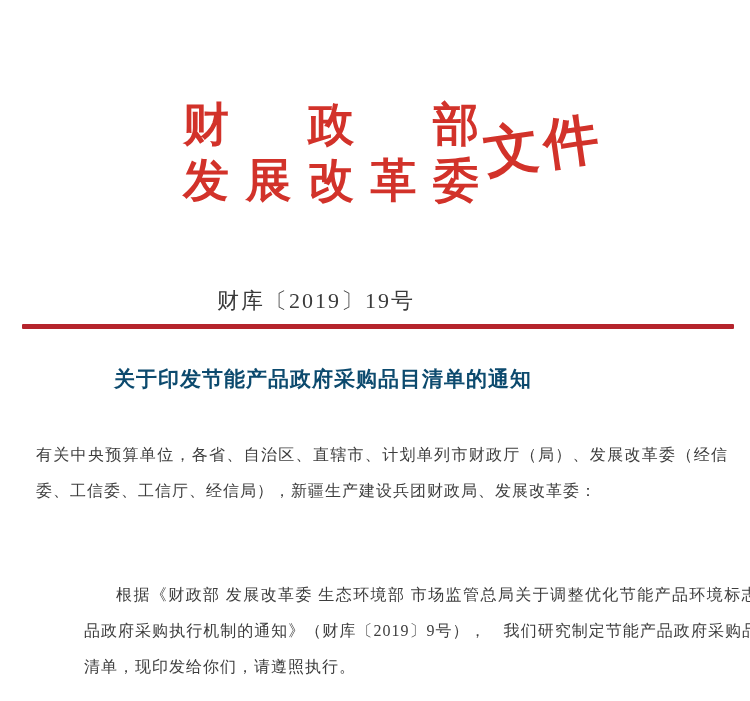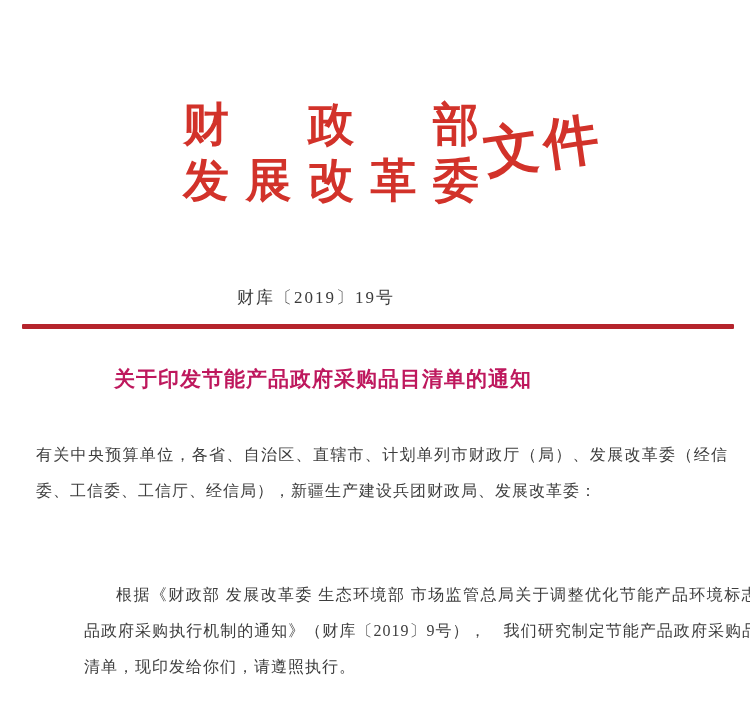--- a/index.html
+++ b/index.html
@@ -41,21 +41,21 @@
     transform-origin: left bottom;
     white-space: nowrap;
   }
   
   .doc-number {
     position: absolute;
     top: 286px;
     left: 0;
     width: 632px;
     text-align: center;
-    font-size: 17px;
+    font-size: 22px;
     letter-spacing: 2px;
     color: #3a3a3a;
   }
   
   .red-rule {
     position: absolute;
     top: 324px;
     left: 22px;
     width: 712px;
     height: 5px;
@@ -64,21 +64,21 @@
   
   .doc-title {
     position: absolute;
     top: 365px;
     left: 0;
     width: 646px;
     text-align: center;
     font-size: 21px;
     font-weight: 700;
     letter-spacing: 1px;
-    color: #be185d;
+    color: #0c4a6e;
   }
   
   .para {
     position: absolute;
     left: 36px;
     width: 692px;
     font-size: 16px;
     line-height: 36px;
     letter-spacing: 1px;
     text-align: justify;

